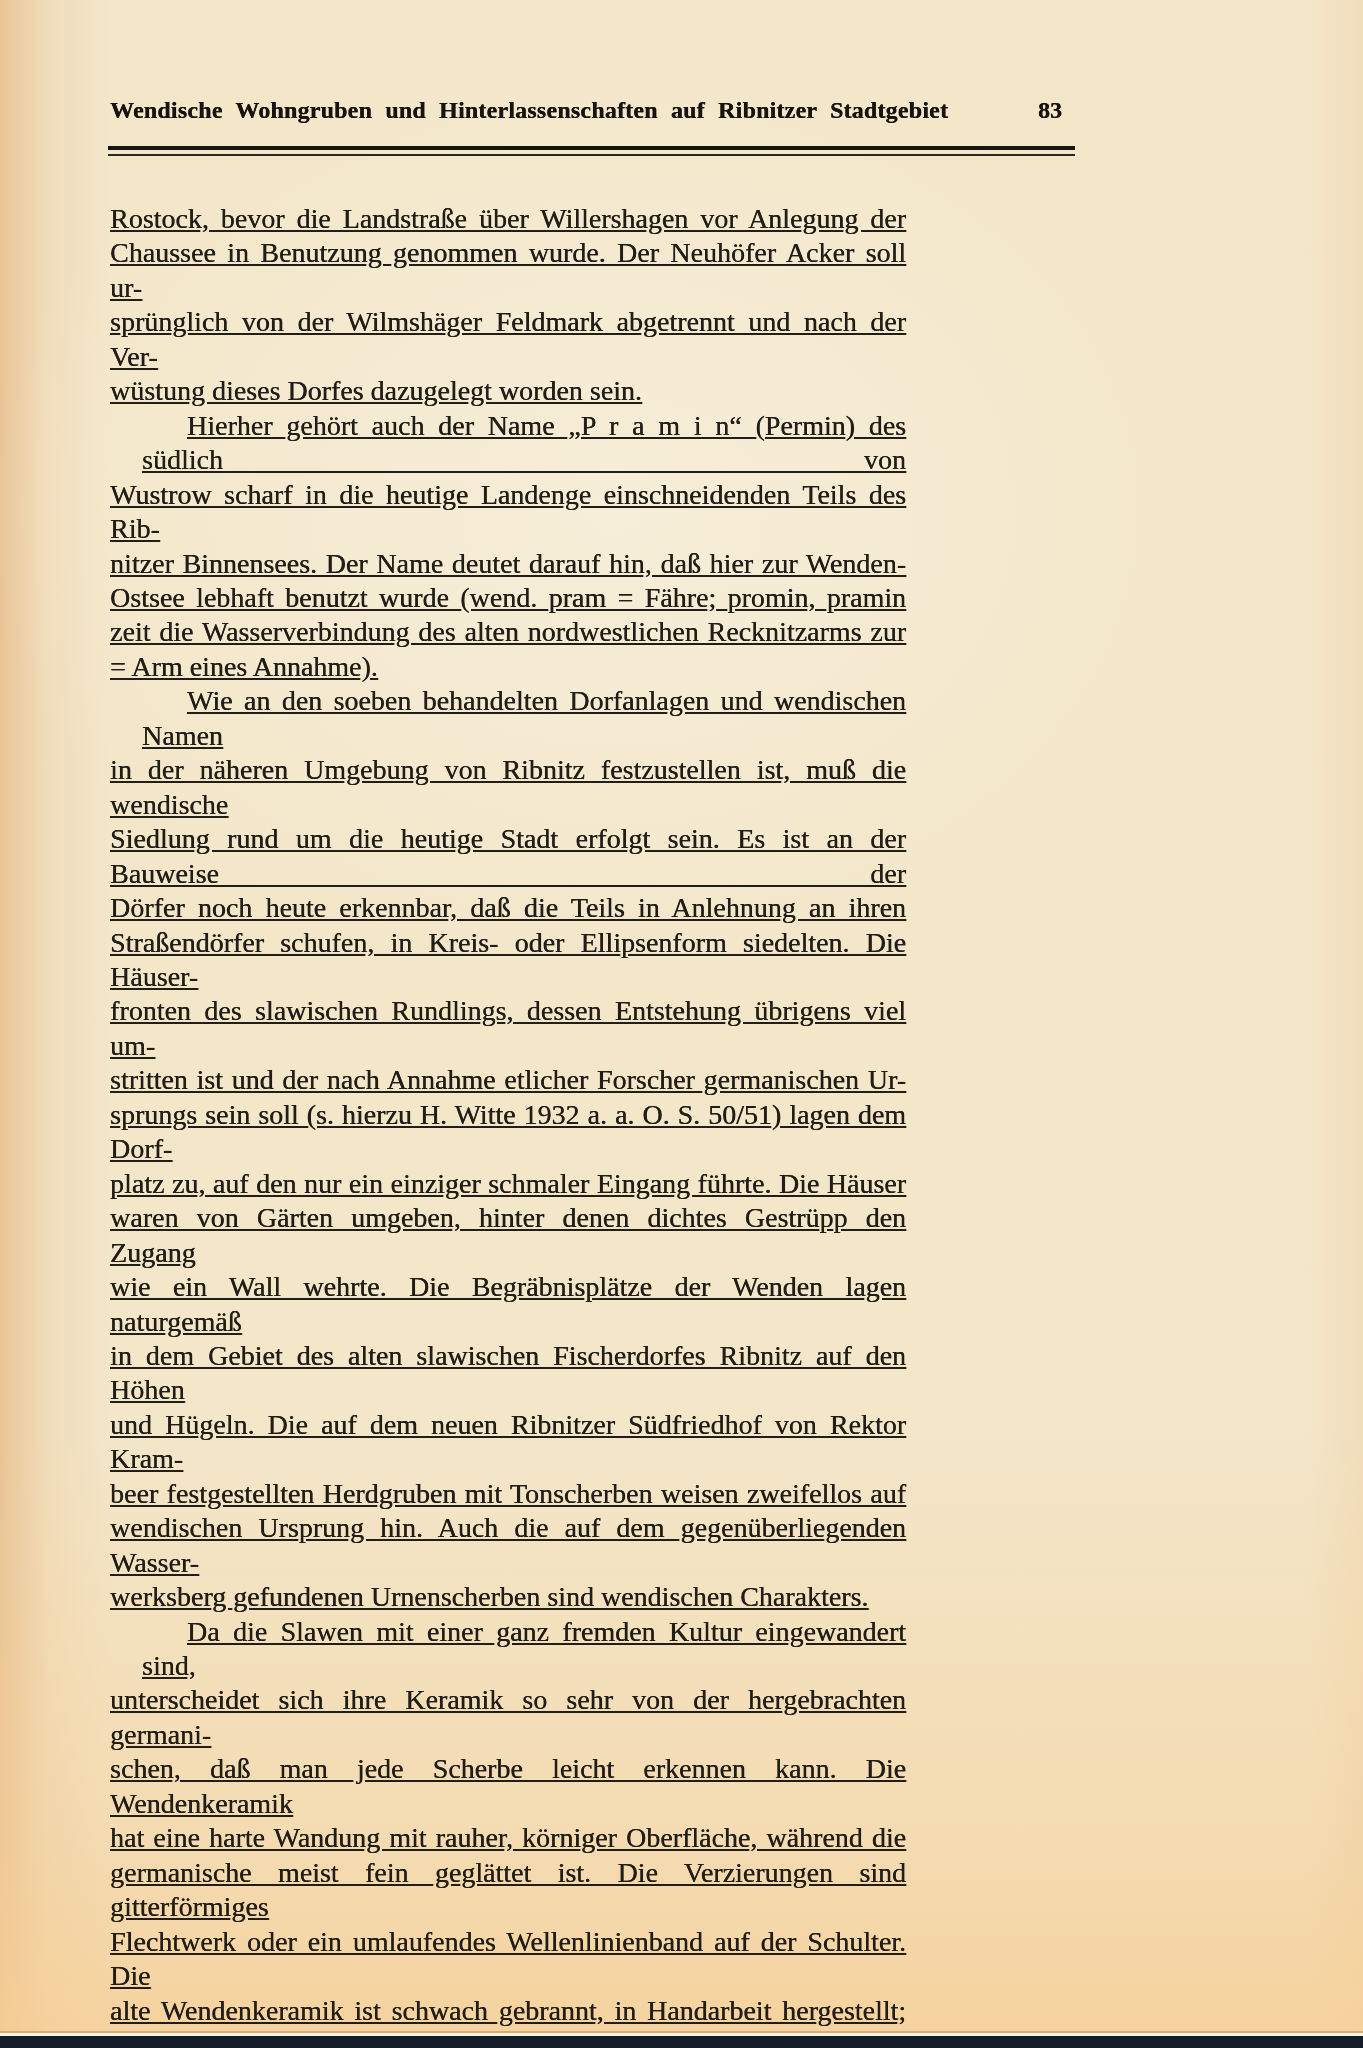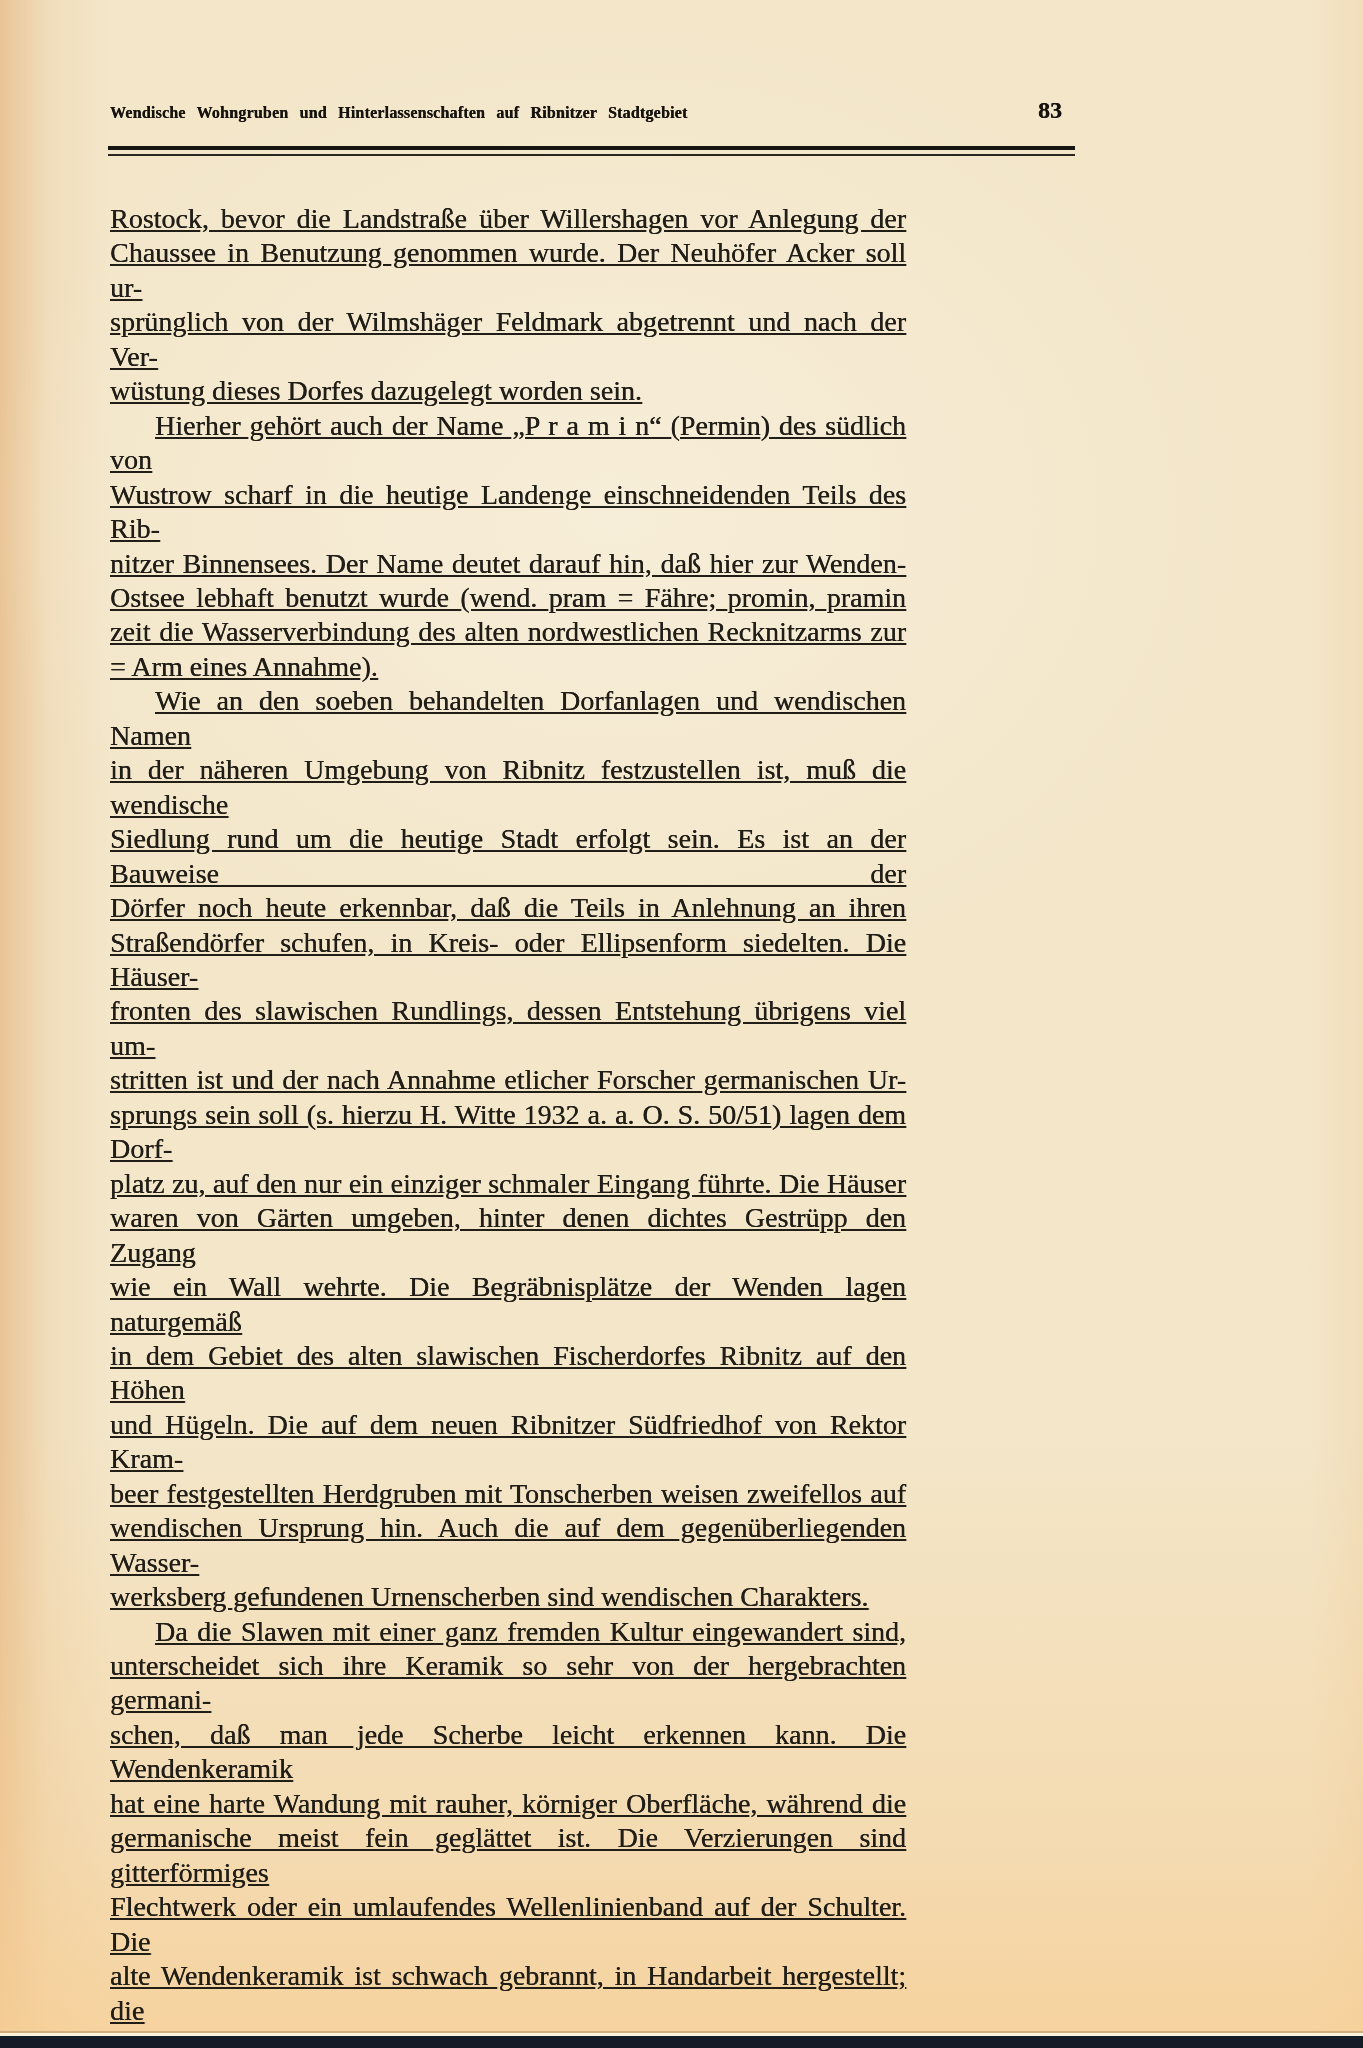--- a/index.html
+++ b/index.html
@@ -24,21 +24,21 @@
     position: absolute;
     left: 110px;
     top: 97px;
     width: 966px;
     display: flex;
     align-items: baseline;
     justify-content: space-between;
     color: #17140f;
   }
   .header .title {
-    font-size: 16px;
+    font-size: 24px;
     font-weight: bold;
     letter-spacing: 0.2px;
     word-spacing: 7px;
     white-space: nowrap;
     text-shadow: 0.3px 0 0 currentColor;
   }
   .header .pagenum {
     font-size: 24px;
     font-weight: bold;
     padding-right: 14px;
@@ -66,21 +66,21 @@
     color: #211e18;
     text-shadow: 0.35px 0 0 currentColor;
   }
   .para { margin: 0; text-decoration: underline; }
   .line {
     text-align: justify;
     text-align-last: justify;
     white-space: normal;
   }
   .line.para-last { text-align-last: left; }
-  .line.indented { text-indent: 45px; }
+  .line.indented { text-indent: 45px; margin-left: 32px; }
   .bottom-bar {
     position: absolute;
     left: 0;
     bottom: 0;
     width: 100%;
     height: 12px;
     background: #151c27;
     box-shadow: 0 -3px 0 #fbf2da, 0 -5px 0 rgba(170,140,95,0.5);
   }
 </style>

